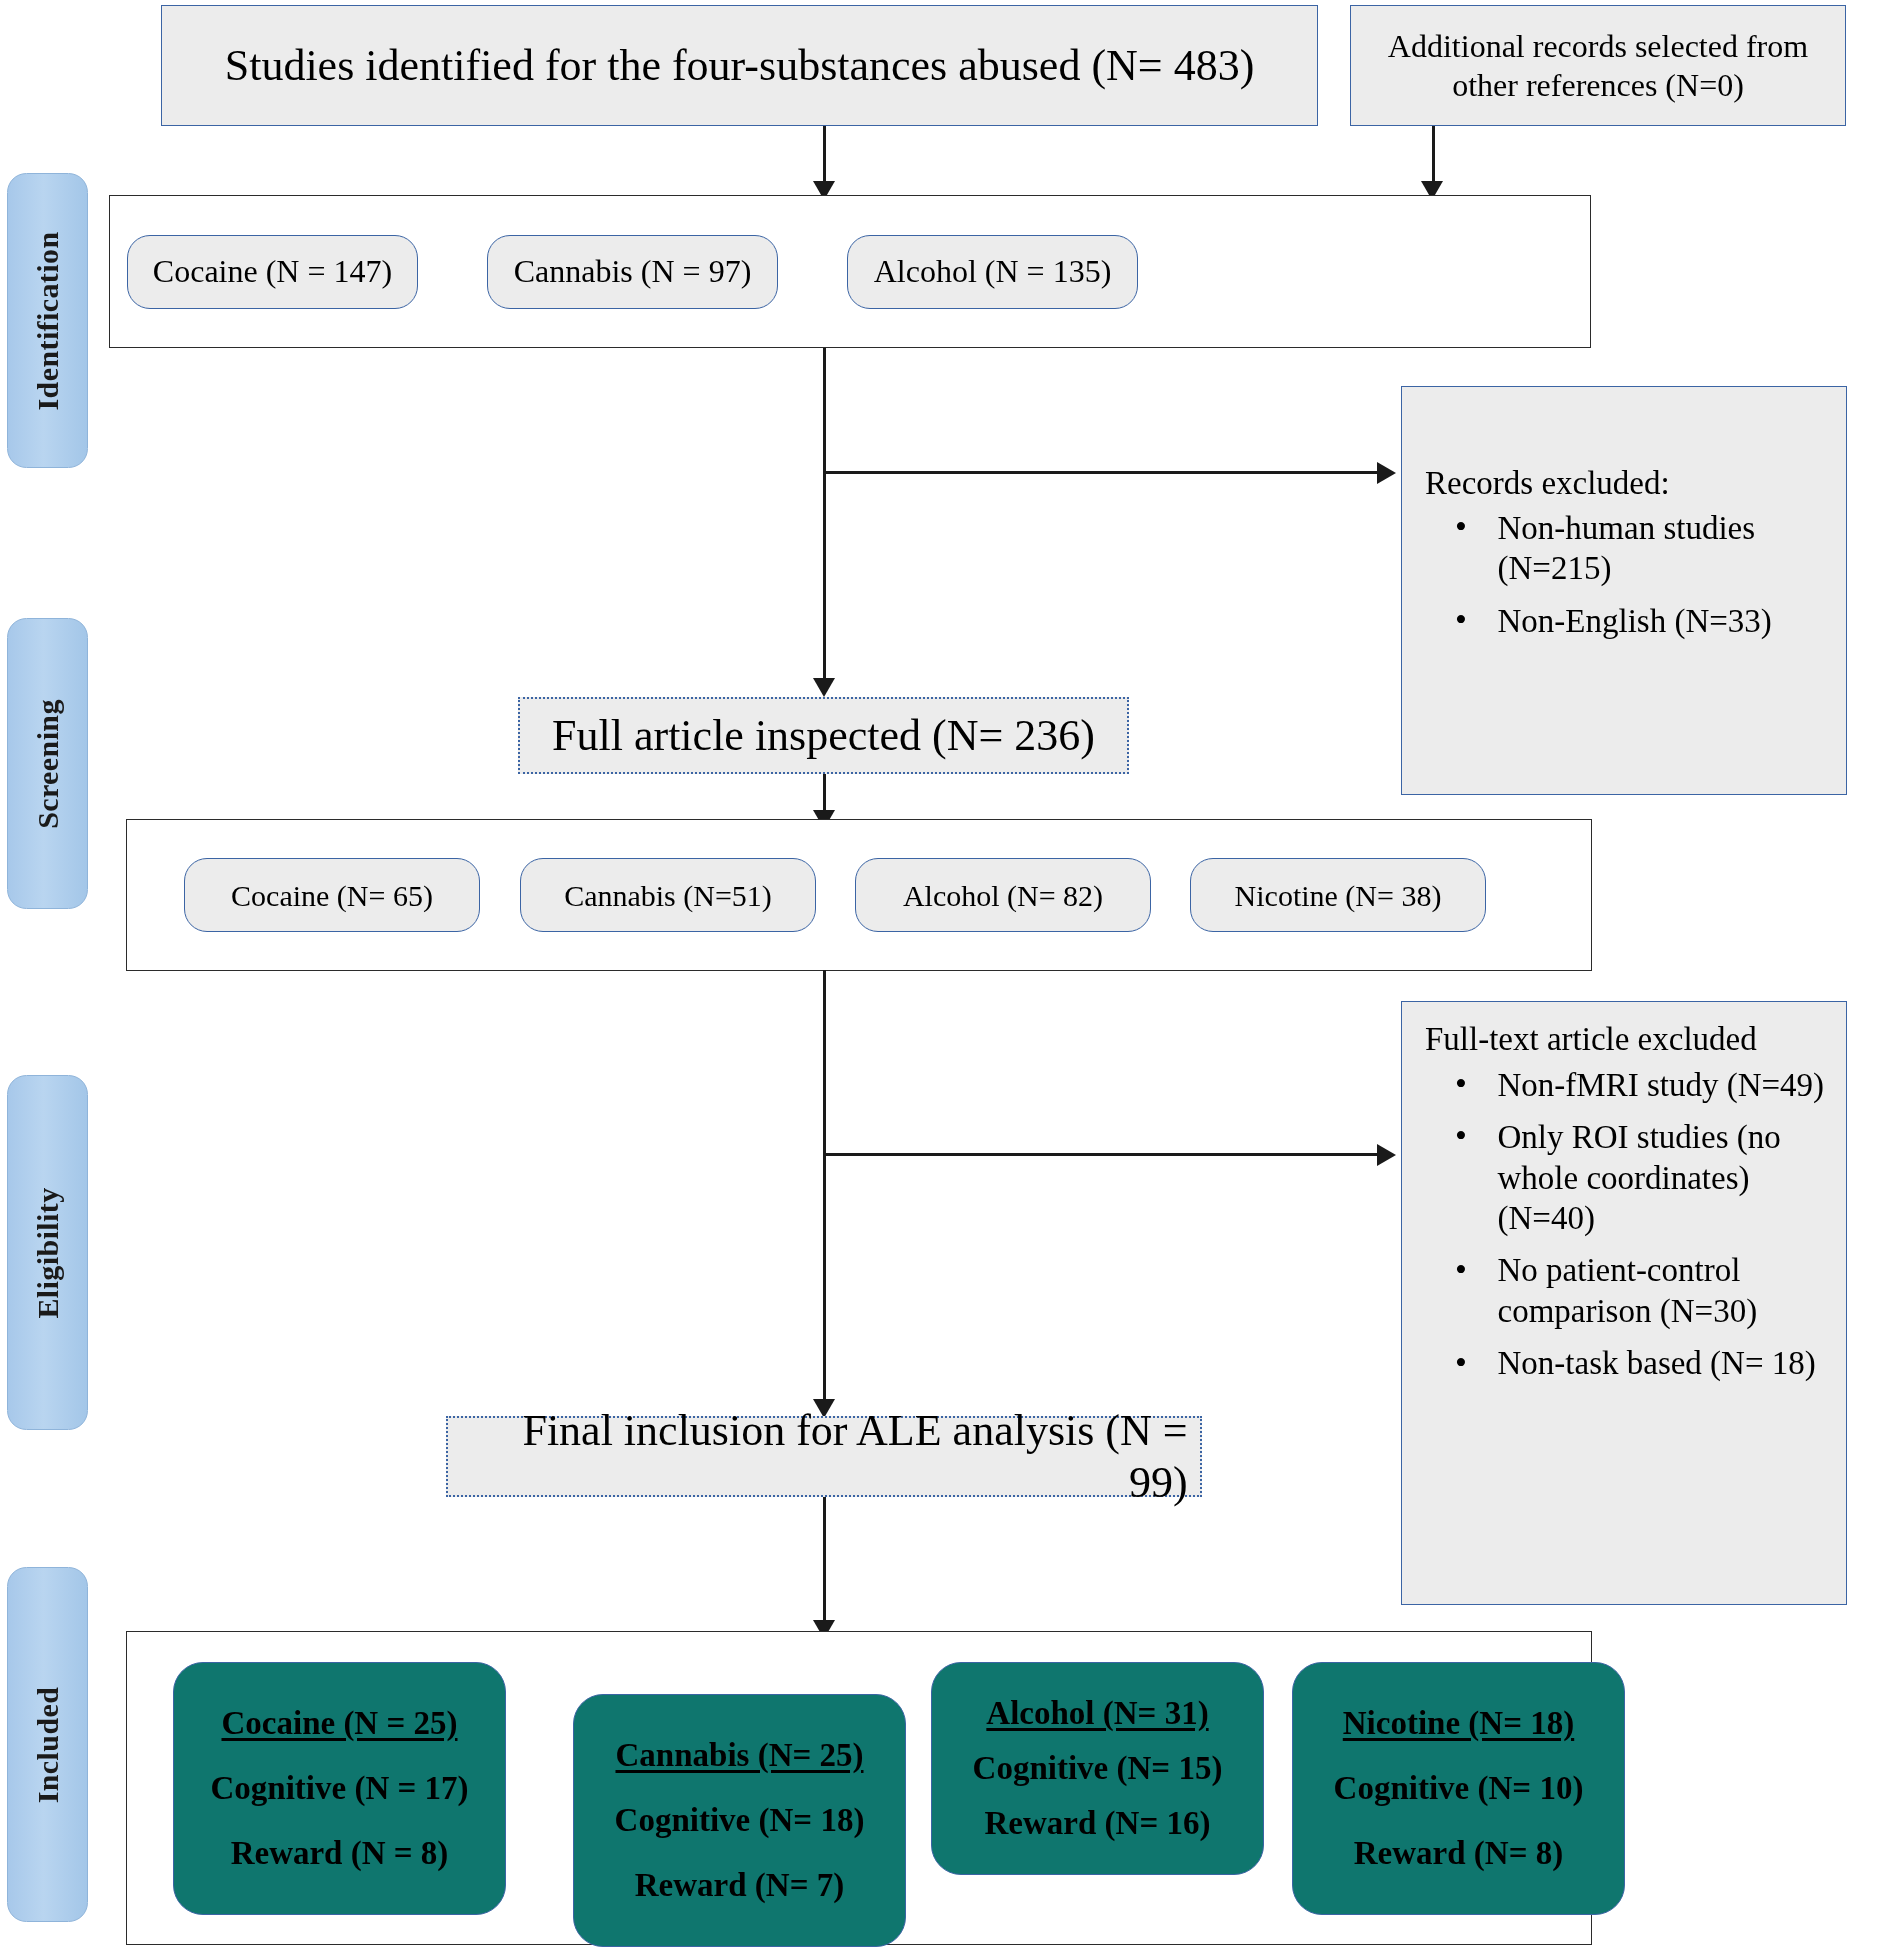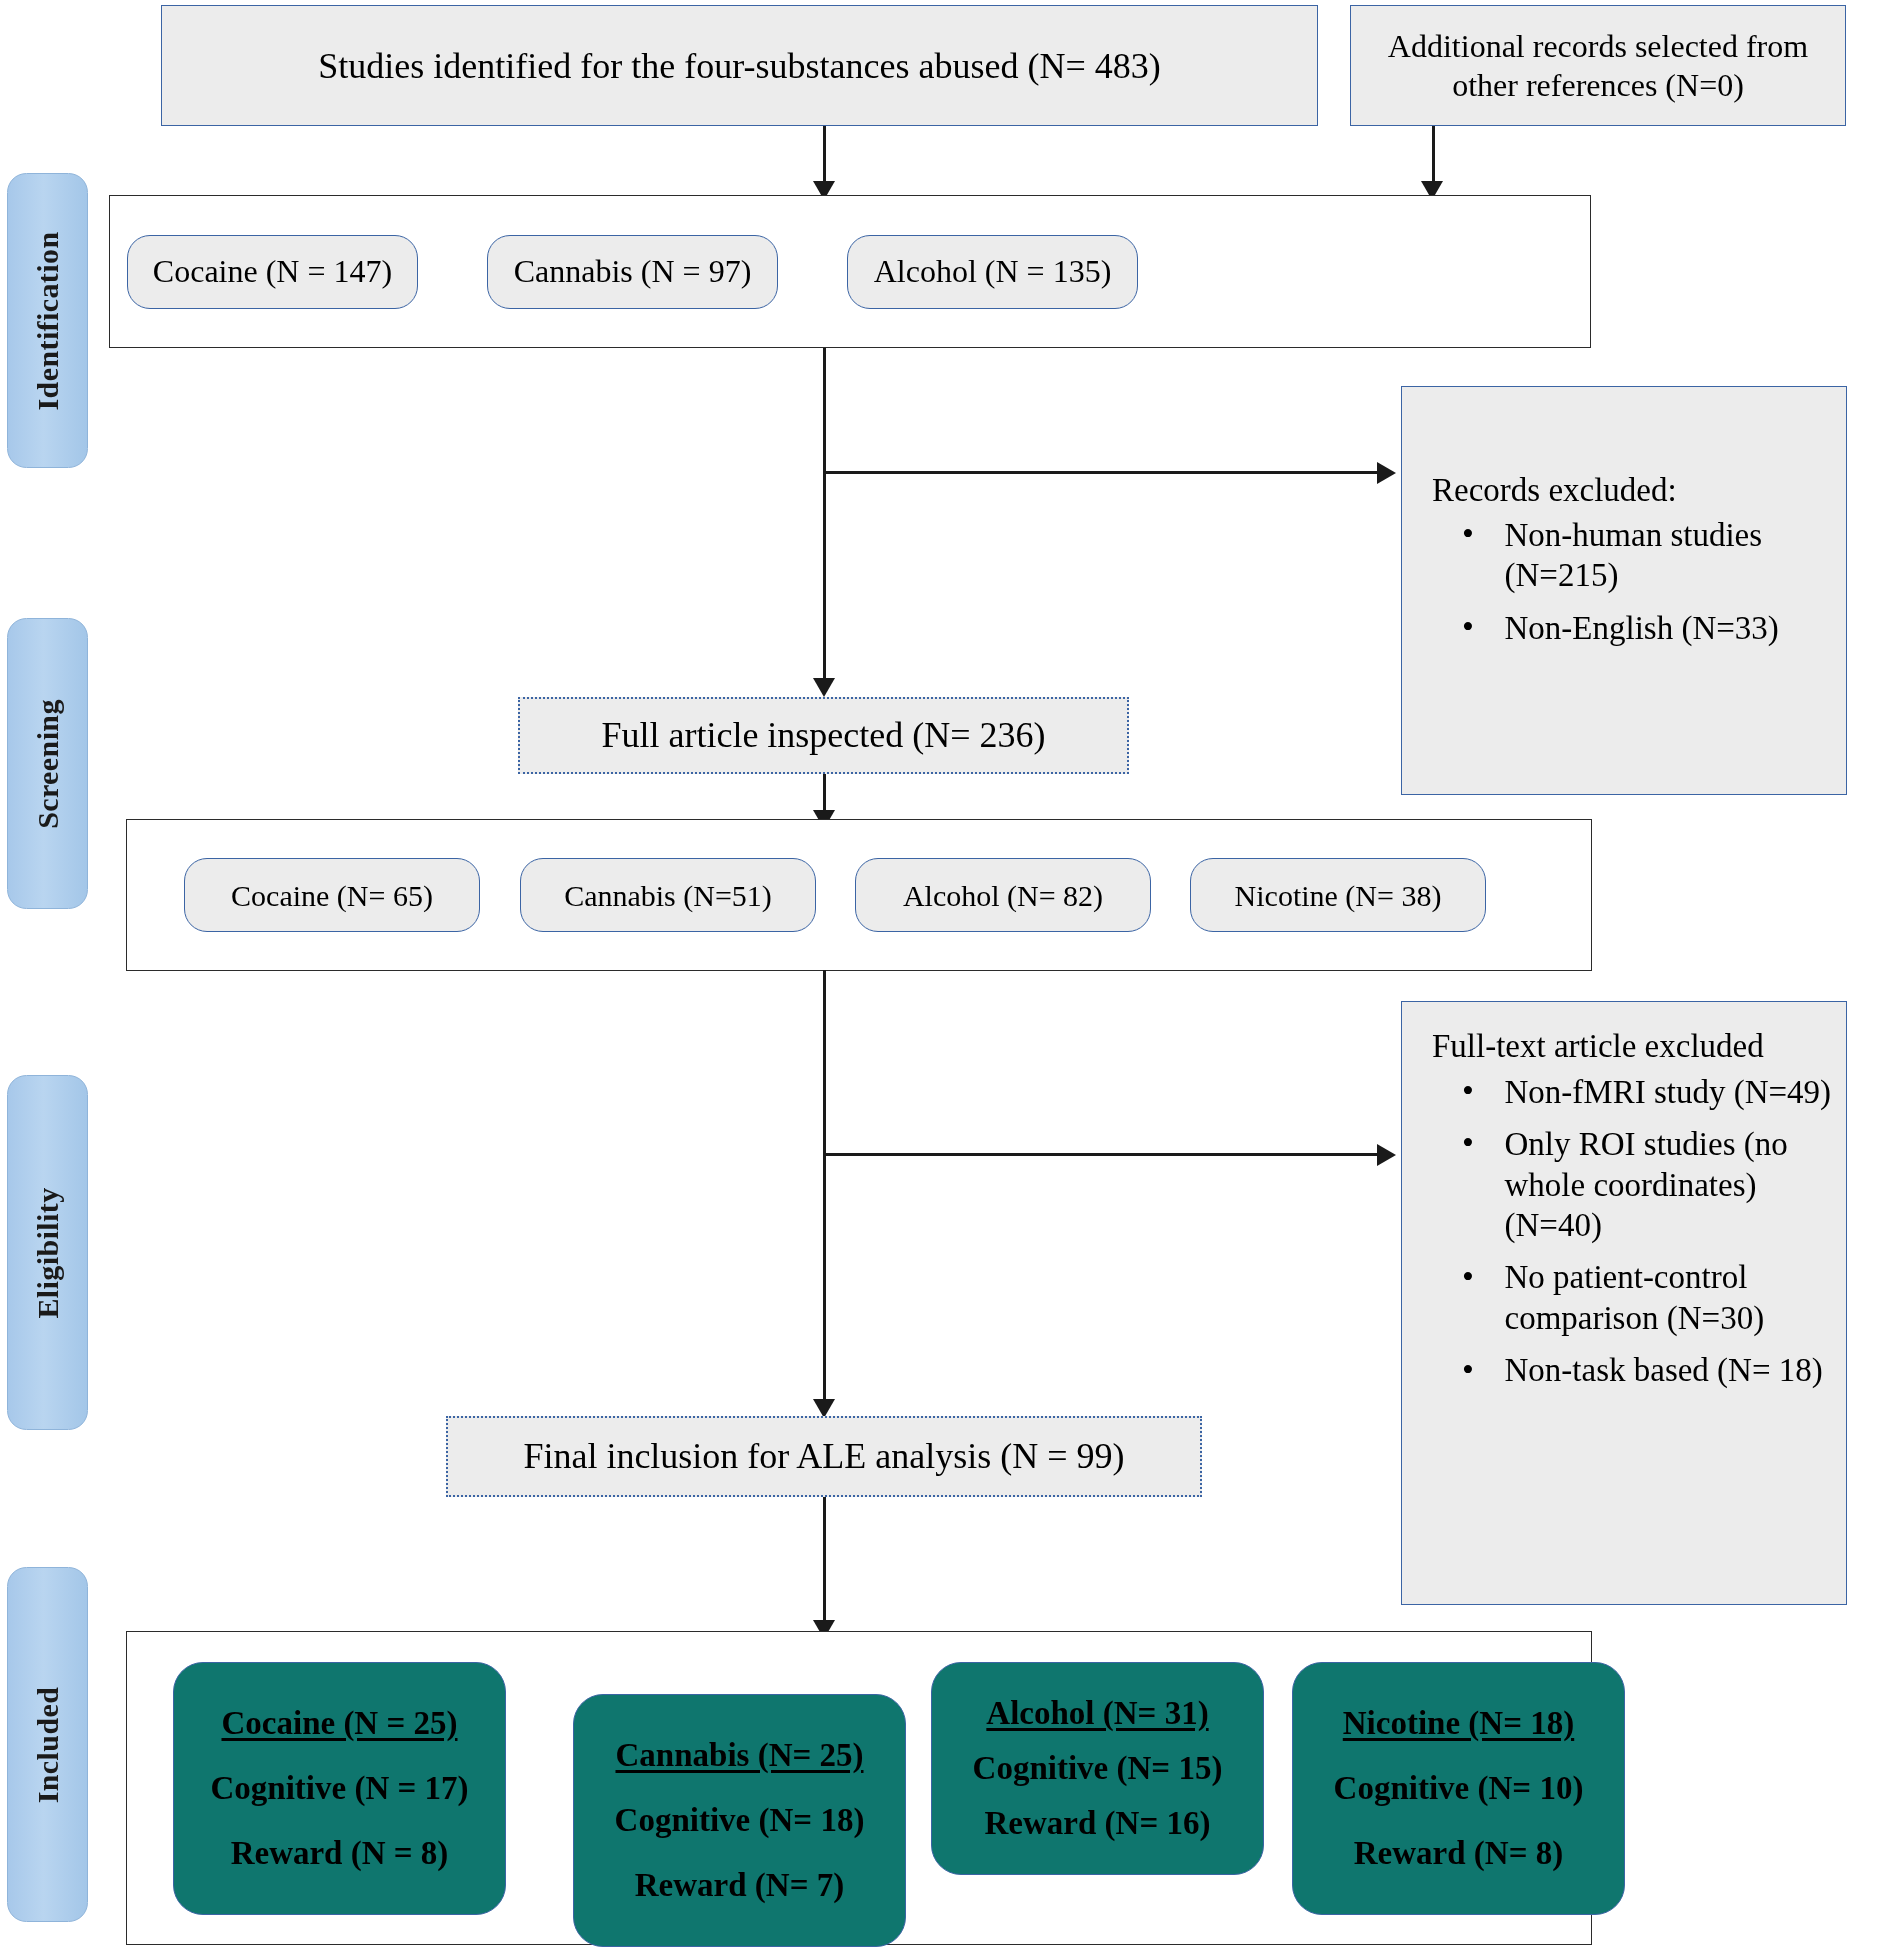--- a/index.html
+++ b/index.html
@@ -58,21 +58,21 @@
     border: 1.8px solid #2b2b2b;
   }
   .centered {
     display: flex;
     align-items: center;
     justify-content: center;
     text-align: center;
   }
 
   .ttl {
-    font-size: 36px;
+    font-size: 44px;
     line-height: 1.18;
     padding: 0 12.4px;
   }
   .ttl-sm {
     font-size: 32px;
     line-height: 1.22;
     padding: 0 14px;
   }
   .chip-text {
     font-size: 32px;
@@ -84,21 +84,21 @@
     line-height: 1.1;
     white-space: nowrap;
   }
 
   
   .excl {
     position: absolute;
     box-sizing: border-box;
     background: #ececec;
     border: 1.8px solid #3b64a4;
-    padding: 7px;
+    padding: 0;
   }
   .excl-head {
     font-size: 33px;
     padding: 0 0 0 23px;
     line-height: 1.15;
   }
   .excl ul {
     margin: 5.3px 0 0 0;
     padding-left: 92px;
     list-style: none;

